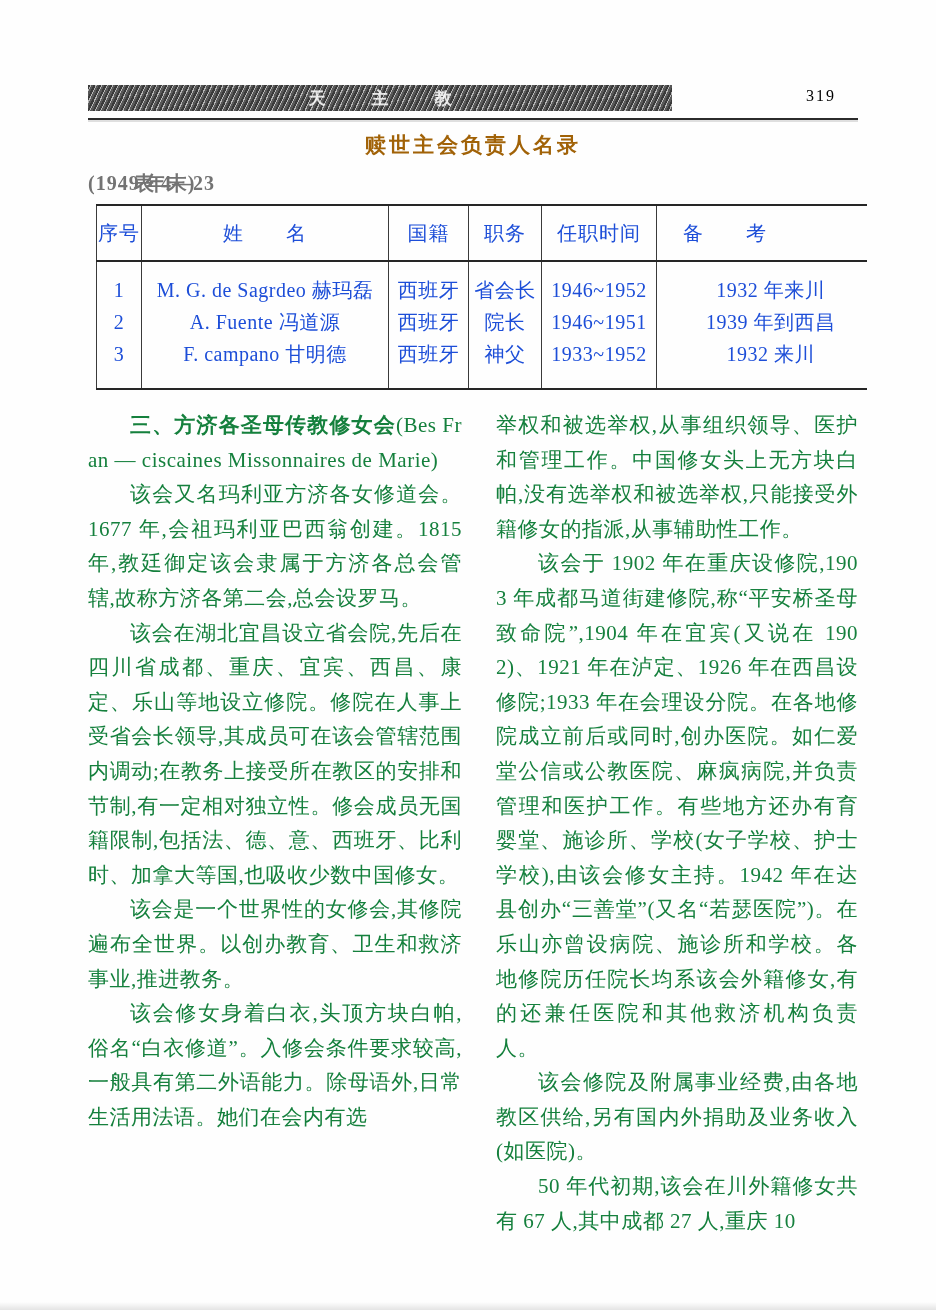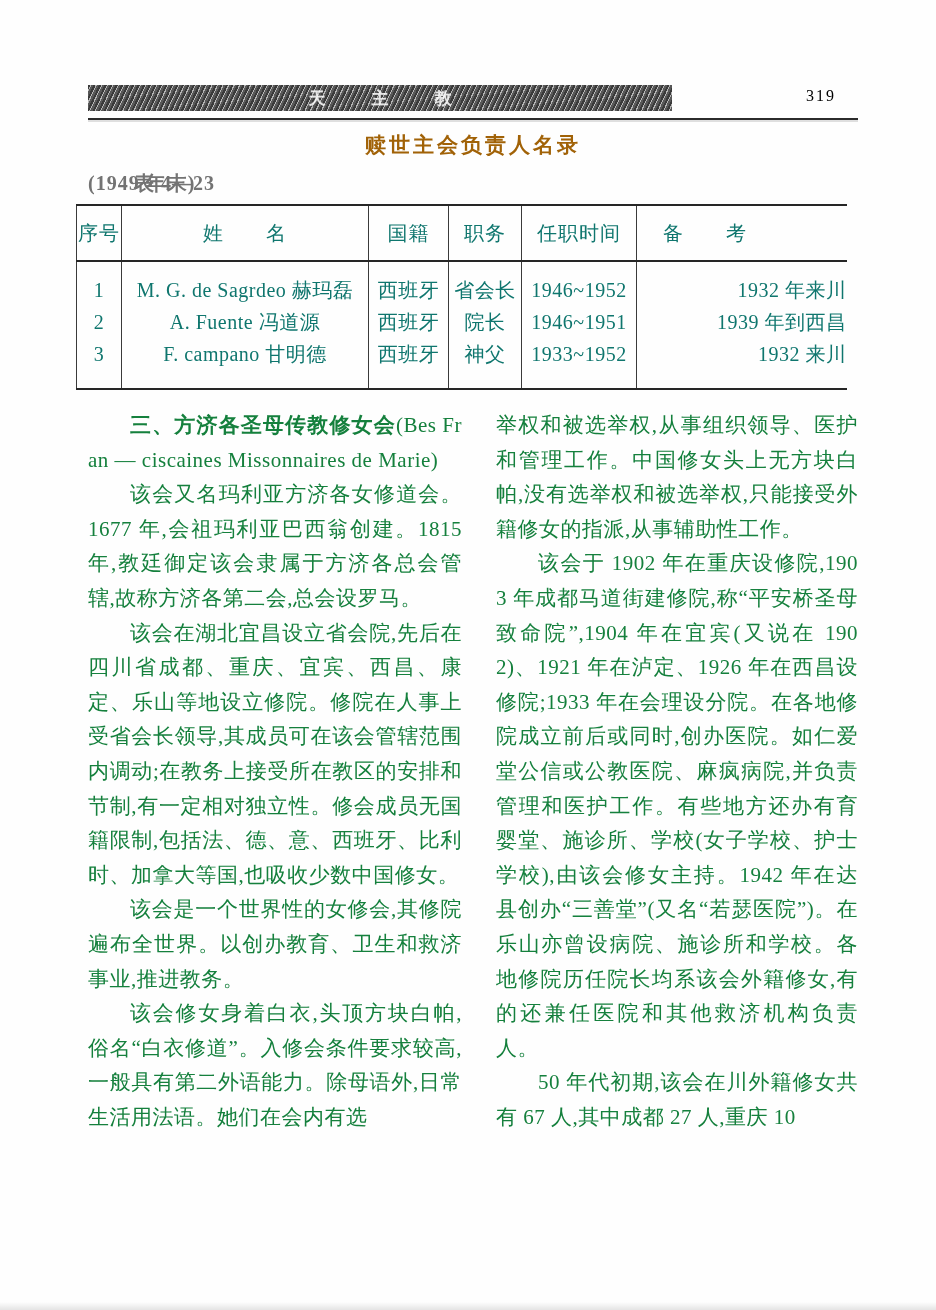--- a/index.html
+++ b/index.html
@@ -48,23 +48,23 @@
   }
   .table-caption{
     position:absolute;left:88px;top:170px;width:770px;height:26px;
     font-size:20px;color:#737373;font-weight:bold;
   }
   .caption-label{position:absolute;left:46px;top:0;letter-spacing:1px;}
   .caption-period{position:absolute;left:0;width:100%;text-align:left;letter-spacing:1px;}
 
   
   table.directory{
-    position:absolute;left:76px;top:204px;width:770px;
+    position:absolute;left:96px;top:204px;width:770px;
     border-collapse:collapse;table-layout:fixed;
-    font-size:20px;color:#0f766e;padding-left:48px;
+    font-size:20px;color:#1d4ed8;padding-left:48px;
   }
   table.directory col.c-no{width:45px;}
   table.directory col.c-name{width:247px;}
   table.directory col.c-nat{width:80px;}
   table.directory col.c-pos{width:73px;}
   table.directory col.c-ten{width:115px;}
   table.directory col.c-note{width:210px;}
   table.directory thead th{
     height:52px;font-weight:400;letter-spacing:1px;
     border-top:2px solid #262626;
@@ -72,21 +72,21 @@
     border-left:1px solid #3a3a3a;
     text-align:center;vertical-align:middle;
   }
   table.directory thead th:last-child{border-right:none;text-align:left;padding-left:26px;}
   table.directory tbody td{
     height:32px;padding:0;vertical-align:middle;text-align:center;
     border-left:1px solid #3a3a3a;letter-spacing:.5px;
   }
   table.directory tbody tr:first-child td{padding-top:12px;}
   table.directory tbody tr:last-child td{padding-bottom:18px;border-bottom:2px solid #262626;}
-  table.directory tbody td.note{text-align:right;padding-left:18px;}
+  table.directory tbody td.note{text-align:center;padding-left:18px;}
   table.directory tbody td:last-child{border-right:none;}
 
   
   .column{
     position:absolute;top:408px;
     font-size:21px;line-height:34.6px;letter-spacing:.5px;
     text-align:justify;color:#15803d;
   }
   .column p{margin:0;text-indent:2em;word-break:break-all;}
   .column p.no-indent{text-indent:0;}
@@ -163,16 +163,17 @@
     <p><span class="sec-head-cn">三、方济各圣母传教修女会</span><span class="sec-head-latin">(Bes Fran — ciscaines Missonnaires de Marie)</span></p>
     <p>该会又名玛利亚方济各女修道会。1677 年,会祖玛利亚巴西翁创建。1815 年,教廷御定该会隶属于方济各总会管辖,故称方济各第二会,总会设罗马。</p>
     <p>该会在湖北宜昌设立省会院,先后在四川省成都、重庆、宜宾、西昌、康定、乐山等地设立修院。修院在人事上受省会长领导,其成员可在该会管辖范围内调动;在教务上接受所在教区的安排和节制,有一定相对独立性。修会成员无国籍限制,包括法、德、意、西班牙、比利时、加拿大等国,也吸收少数中国修女。</p>
     <p>该会是一个世界性的女修会,其修院遍布全世界。以创办教育、卫生和救济事业,推进教务。</p>
     <p>该会修女身着白衣,头顶方块白帕,俗名“白衣修道”。入修会条件要求较高,一般具有第二外语能力。除母语外,日常生活用法语。她们在会内有选</p>
   </div>
 
   <div class="column col-right">
     <p class="no-indent">举权和被选举权,从事组织领导、医护和管理工作。中国修女头上无方块白帕,没有选举权和被选举权,只能接受外籍修女的指派,从事辅助性工作。</p>
     <p>该会于 1902 年在重庆设修院,1903 年成都马道街建修院,称“平安桥圣母致命院”,1904 年在宜宾(又说在 1902)、1921 年在泸定、1926 年在西昌设修院;1933 年在会理设分院。在各地修院成立前后或同时,创办医院。如仁爱堂公信或公教医院、麻疯病院,并负责管理和医护工作。有些地方还办有育婴堂、施诊所、学校(女子学校、护士学校),由该会修女主持。1942 年在达县创办“三善堂”(又名“若瑟医院”)。在乐山亦曾设病院、施诊所和学校。各地修院历任院长均系该会外籍修女,有的还兼任医院和其他救济机构负责人。</p>
+    <p>该会修院及附属事业经费,由各地教区供给,另有国内外捐助及业务收入(如医院)。</p>
     <p>50 年代初期,该会在川外籍修女共有 67 人,其中成都 27 人,重庆 10</p>
   </div>
 
 </div>
 
 </body></html>

